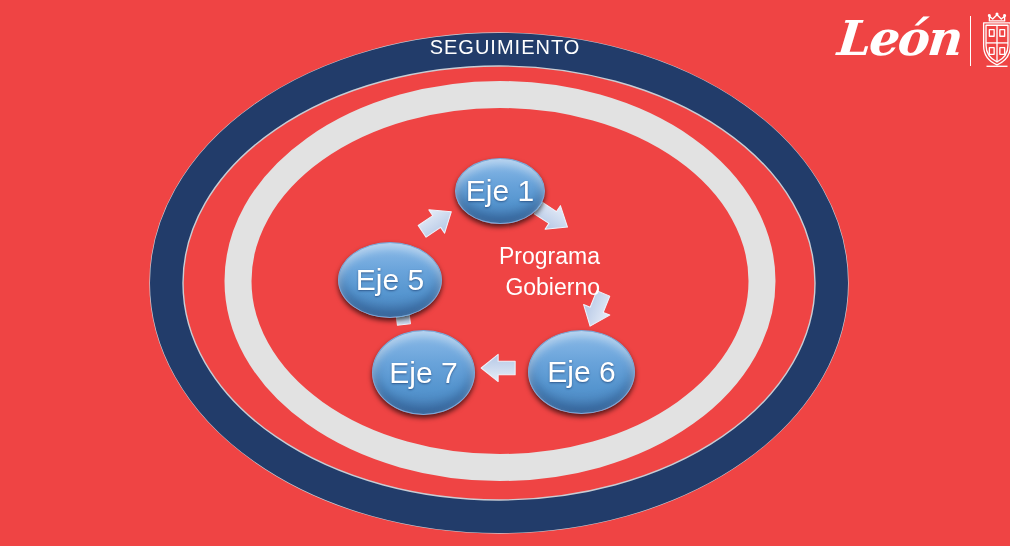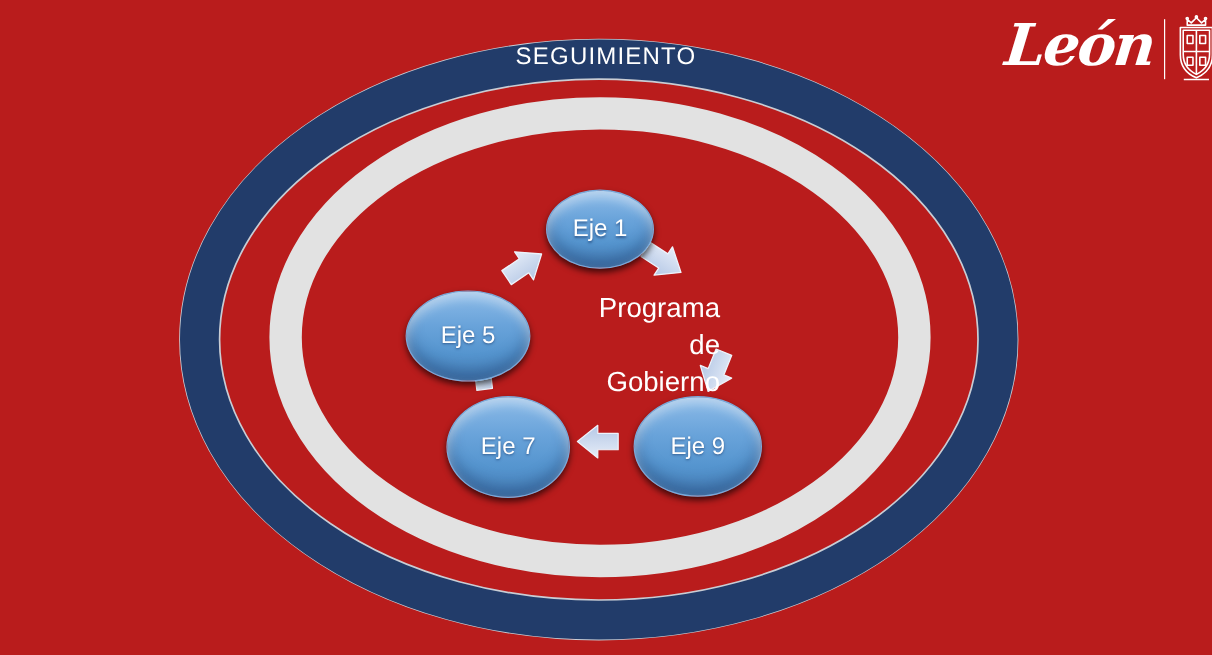--- a/index.html
+++ b/index.html
@@ -1,39 +1,39 @@
 <!DOCTYPE html>
 <html><head>
 <meta charset="utf-8">
 <style>
   html,body { margin:0; padding:0; background:#000; }
   .stage {
     position:relative; width:1010px; height:546px;
-    background:#b91c1c; overflow:hidden;
+    background:#ef4444; overflow:hidden;
     font-family:"Liberation Sans", sans-serif;
   }
   .stage svg.layer { position:absolute; left:0; top:0; }
 
   
   .ring-label {
     position:absolute; left:0; width:1010px; text-align:center;
     letter-spacing:1px;
   }
   .ring-label.top {
     top:36px; color:#ffffff; font-size:20px; font-weight:400;
   }
   .ring-label.bottom {
     top:457px; color:#000000; font-size:17px; font-weight:700;
   }
 
   
   .node {
     position:absolute; border-radius:50%;
     display:flex; align-items:center; justify-content:center;
-    color:#ffffff; font-size:20px;
+    color:#ffffff; font-size:30px;
     background:linear-gradient(180deg,#8cbbe8 0%,#69a3da 38%,#5595cf 70%,#4a84bd 100%);
     box-shadow: inset 0 5px 9px rgba(255,255,255,0.45),
                 inset 0 -8px 12px rgba(18,45,92,0.40),
                 0 3px 5px rgba(0,0,0,0.65);
     border:1px solid #79a9d9;
     text-shadow:0 1px 2px rgba(25,55,105,0.65);
   }
 
   
   .center-caption {
@@ -84,32 +84,31 @@
       <path d="M-19,-8 H1 V-16 L21,0 L1,16 V8 H-19 Z" transform="translate(402,309) rotate(-97) scale(0.82)"></path>
     </g>
   </svg>
 
   <div class="ring-label top">SEGUIMIENTO</div>
 
   <div class="node" style="left:455px; top:158px; width:88px; height:64px;">
     <span>Eje 1</span>
   </div>
   <div class="node" style="left:528px; top:330px; width:105px; height:82px;">
-    <span>Eje 9</span>
+    <span>Eje 6</span>
   </div>
   <div class="node" style="left:372px; top:330px; width:101px; height:83px;">
     <span>Eje 7</span>
   </div>
   <div class="node" style="left:338px; top:242px; width:102px; height:74px;">
     <span>Eje 5</span>
   </div>
 
   <div class="center-caption">
     <div>Programa</div>
-    <div>de</div>
     <div>Gobierno</div>
   </div>
 
   <div class="logo">
     <span class="logo-text">León</span>
     <span class="logo-divider"></span>
     <svg class="crest" width="42" height="58" viewBox="0 0 44 60" fill="none" stroke="#ffffff" stroke-width="1.4" stroke-linejoin="round">
 
       <path d="M14,9 V4 L17.5,7 L22,2.5 L26.5,7 L30,4 V9 Z"></path>
       <circle cx="14" cy="3.2" r="0.9"></circle>

